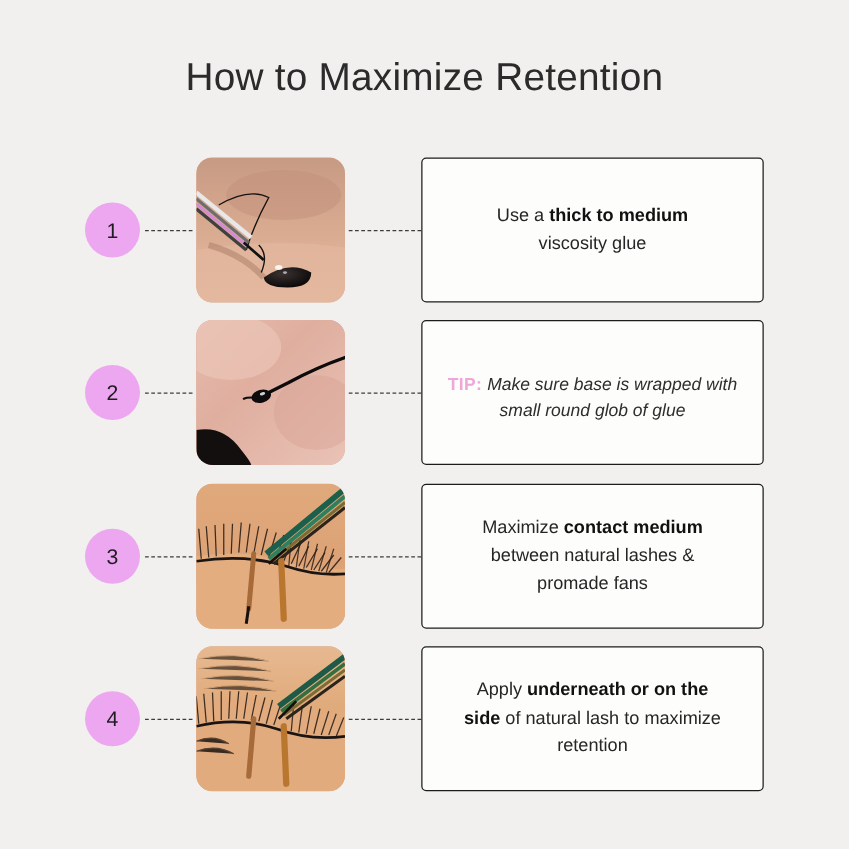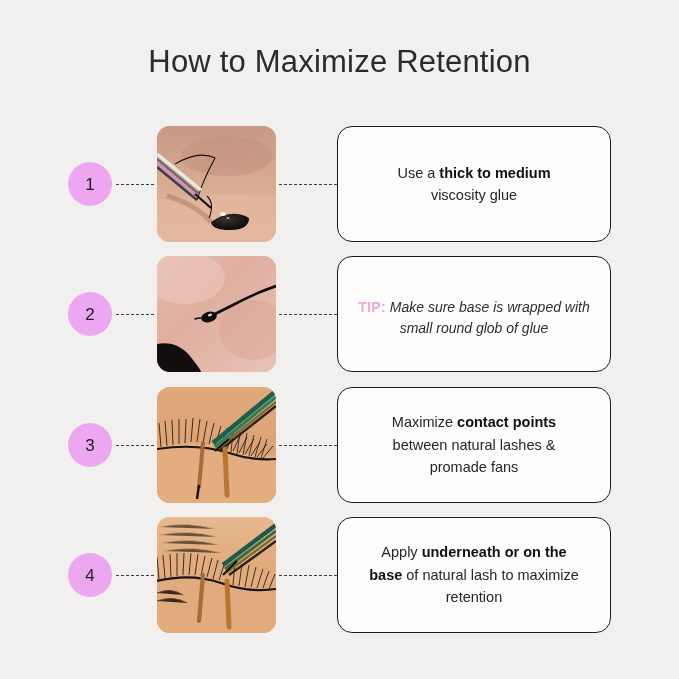--- a/index.html
+++ b/index.html
@@ -89,21 +89,21 @@
 
   
   .card {
     position: absolute;
     left: 337px;
     top: 6px;
     width: 274px;
     height: 116px;
     box-sizing: border-box;
     border: 1.5px solid #1c1c1c;
-    border-radius: 15px;
+    border-radius: 4px;
     background: #fdfdfb;
     display: flex;
     flex-direction: column;
     align-items: center;
     justify-content: center;
     padding: 0 16px;
   }
   .card-text {
     text-align: center;
     font-size: 14.5px;
@@ -257,21 +257,21 @@
           <path d="M72 52 L58 64" stroke="#14100d" stroke-width="2"></path>
         </g>
         <path d="M46 56 L42 100" stroke="#a66b38" stroke-width="4" stroke-linecap="round"></path>
         <path d="M42 98 L40 112" stroke="#161110" stroke-width="2.4"></path>
         <path d="M68 62 L70 108" stroke="#b9762f" stroke-width="5" stroke-linecap="round"></path>
       </svg>
     </div>
     <div class="dash dash-right"></div>
     <div class="card">
       <div class="card-text">
-        Maximize <b>contact points</b><br>between natural lashes &amp;<br>promade fans
+        Maximize <b>contact medium</b><br>between natural lashes &amp;<br>promade fans
       </div>
     </div>
   </div>
 
   <div class="row row-4">
     <div class="badge">4</div>
     <div class="dash dash-left"></div>
     <div class="thumb">
       <svg viewBox="0 0 119 116" preserveAspectRatio="none">
         <defs>
@@ -323,18 +323,18 @@
           <path d="M119 24 L72 58" stroke="#2a241d" stroke-width="2.4"></path>
           <path d="M80 44 L66 58" stroke="#14100d" stroke-width="2"></path>
         </g>
         <path d="M46 58 L42 104" stroke="#a66b38" stroke-width="4.2" stroke-linecap="round"></path>
         <path d="M70 64 L72 110" stroke="#b9762f" stroke-width="5" stroke-linecap="round"></path>
       </svg>
     </div>
     <div class="dash dash-right"></div>
     <div class="card">
       <div class="card-text">
-        Apply <b>underneath or on the</b><br><b>base</b> of natural lash to maximize<br>retention
+        Apply <b>underneath or on the</b><br><b>side</b> of natural lash to maximize<br>retention
       </div>
     </div>
   </div>
 
 </div>
 
 </body></html>

